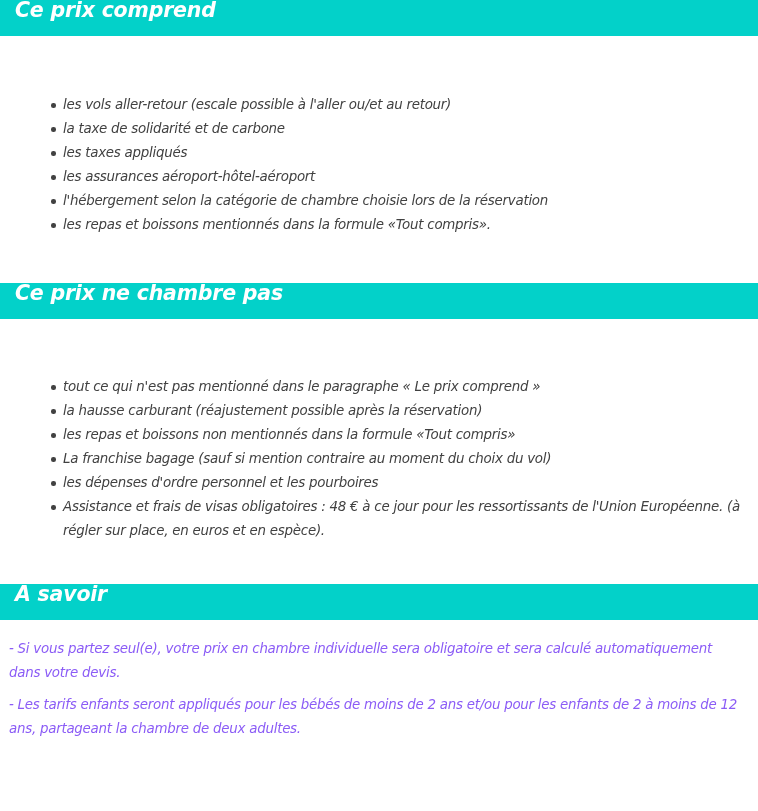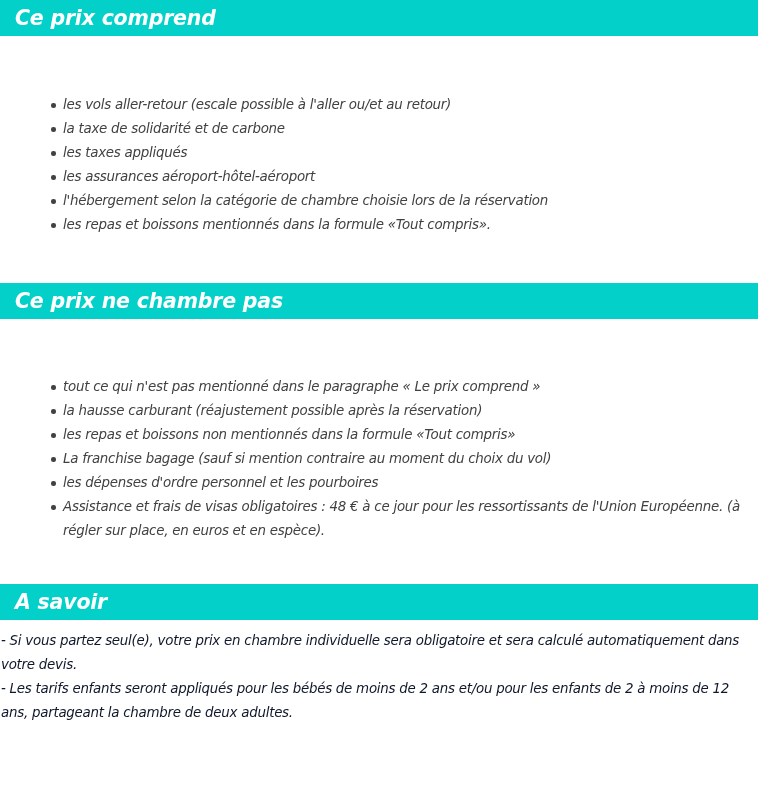--- a/index.html
+++ b/index.html
@@ -19,21 +19,20 @@
   .page {
     width: 758px;
     position: relative;
   }
 
   
   .section-bar {
     background: #03D1C9;
     height: 36px;
     display: flex;
-    align-items: center;
     box-sizing: border-box;
     padding: 0 0 0 15px;
   }
   .section-bar .section-title {
     color: #ffffff;
     font-family: "DejaVu Sans", sans-serif;
     font-style: italic;
     font-weight: bold;
     font-size: 20.5px;
     line-height: 1;
@@ -75,27 +74,27 @@
   .gap-after-list-1 { height: 46px; }
   .gap-after-bar-2 { height: 56px; }
   .gap-after-list-2 { height: 41px; }
   .gap-after-bar-3 { height: 9px; }
 
   
   .note-block {
     padding: 0 4px 0 1px;
   }
   .note-line {
-    color: #0f172a;
+    color: #8b5cf6;
     font-family: "DejaVu Sans", sans-serif;
     font-style: italic;
     font-size: 13.4px;
     line-height: 24px;
     letter-spacing: -0.25px;
-    margin: 0;
+    margin: 8px;
   }
 </style>
 </head>
 <body>
 
 <div class="page">
 
   <div class="section-bar">
     <span class="section-title">Ce prix comprend</span>
   </div>

